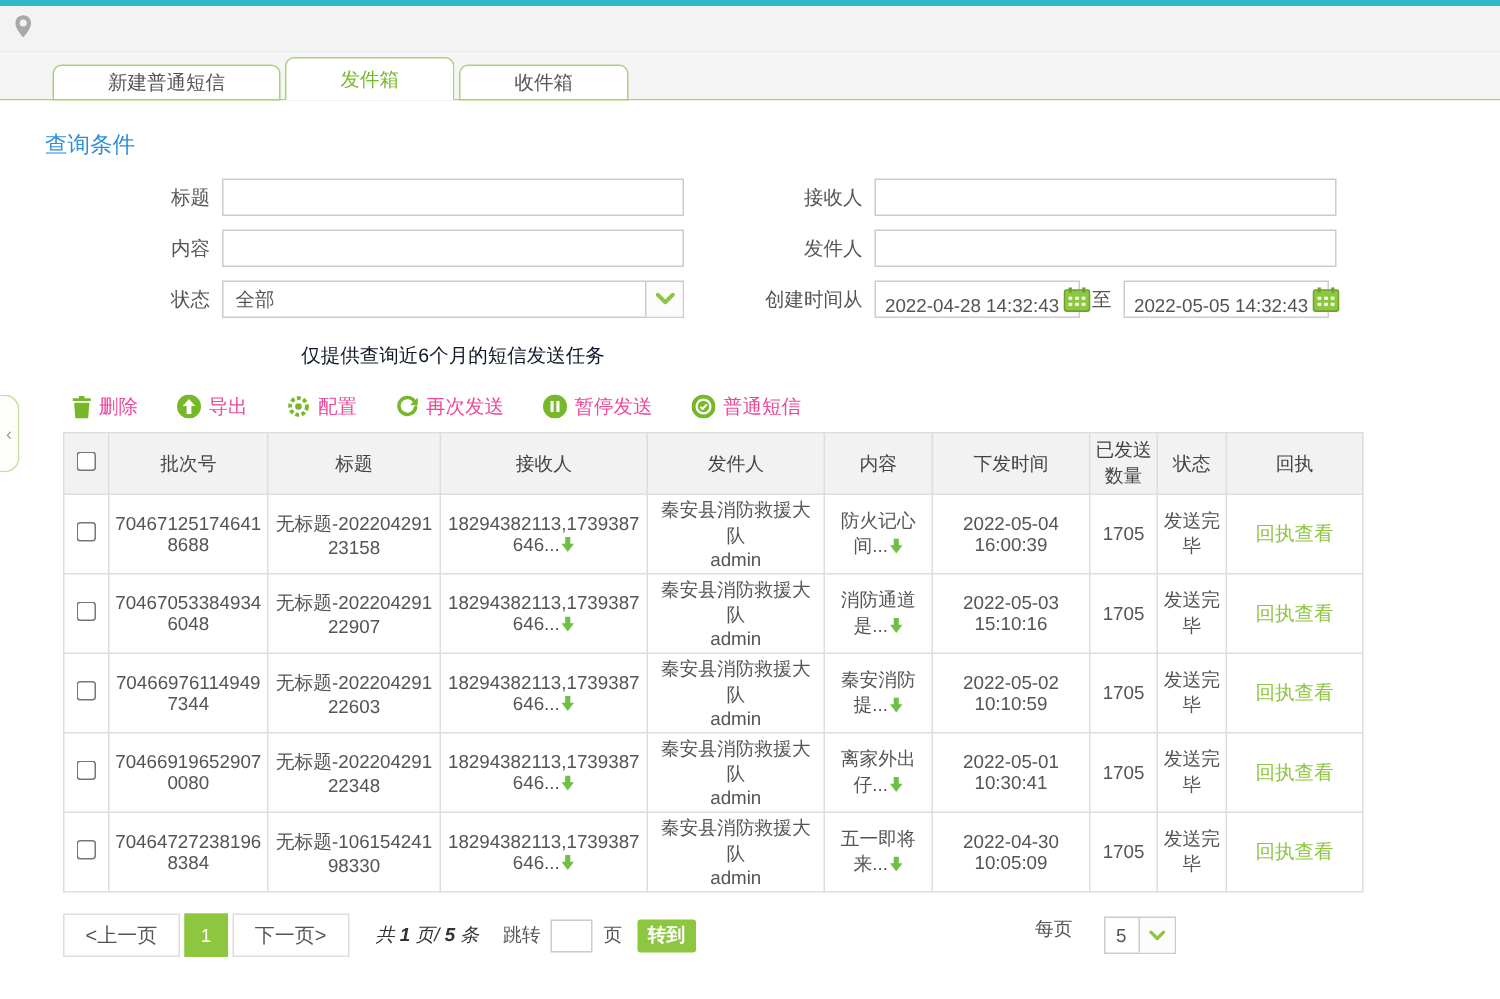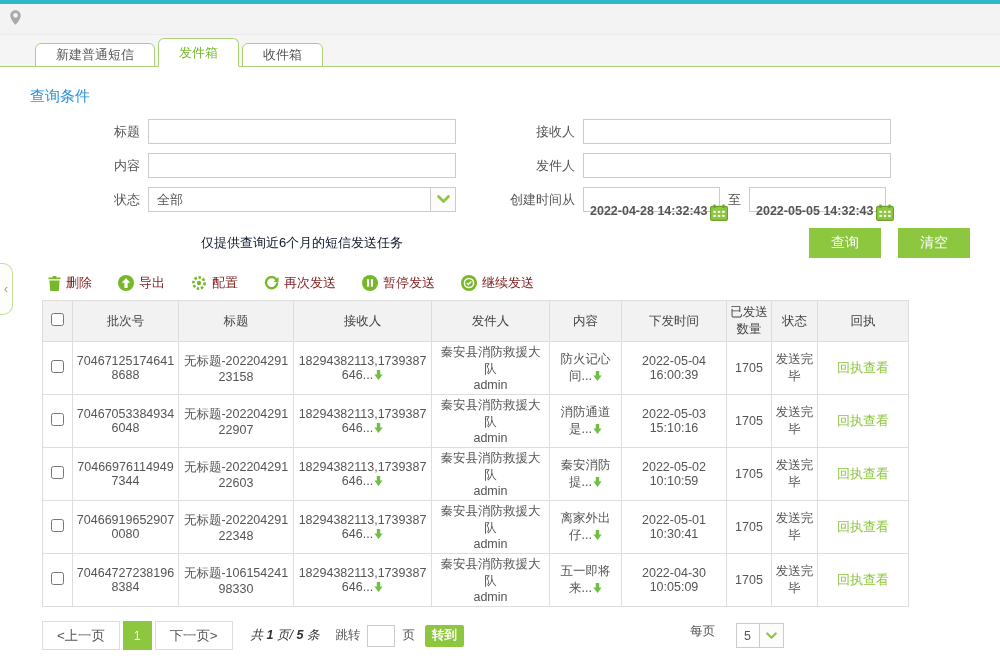--- a/index.html
+++ b/index.html
@@ -12,21 +12,21 @@
   .crumb-bar {
     height:31px; background:#f3f3f3; border-bottom:1px solid #ebebeb;
     display:flex; align-items:center; gap:6px; padding-left:10px; color:#666; font-size:12.5px;
   }
   .tabstrip {
     height:32px; background:#f5f5f5; border-bottom:1px solid #aad178;
     display:flex; align-items:flex-end; padding-left:35px;
   }
   .tab {
     background:#fff; border:1px solid #aad178; border-radius:6px 6px 0 0;
-    height:24px; line-height:22px; padding:0 20px; font-size:13px; color:#555;
+    height:24px; line-height:22px; padding:0 36px; font-size:13px; color:#555;
     margin-right:3px; margin-bottom:-1px; cursor:pointer;
   }
   .tab.active {
     height:29px; line-height:27px; color:#76b82a; border-bottom:1px solid #fff;
   }
   .content { padding:20px 30px 0 30px; background:#fff; }
   .section-title { color:#2b90d9; font-size:15px; margin-bottom:13px; }
   .form-grid {
     display:grid; grid-template-columns:118px 308px 127px 308px;
     row-gap:9px; align-items:center;
@@ -39,34 +39,34 @@
   .select-box { position:relative; height:25px; border:1px solid #ccc; background:#fff; cursor:pointer; }
   .select-box .val { line-height:23px; padding-left:8px; font-size:13px; display:block; }
   .chev-box {
     position:absolute; right:0; top:0; width:25px; height:100%;
     border-left:1px solid #ccc; display:flex; align-items:center; justify-content:center;
     background:#fcfcfc;
   }
   .dates { display:flex; align-items:center; gap:8px; }
   .date-box {
     width:137px; height:25px; border:1px solid #ccc; background:#fff;
-    display:flex; align-items:flex-start; padding:16px 3px 0 6px; gap:3px; cursor:pointer;font-weight:bold;
+    display:flex; align-items:flex-end; padding:16px 3px 0 6px; gap:3px; cursor:pointer;
   }
   .date-box .dval { font-size:12.5px; color:#555; white-space:nowrap; }
   .to-label { font-size:13px; color:#555; }
   .notice-row { display:flex; align-items:center; margin-top:16px; }
   .notice-spacer { width:118px; }
   .notice { width:308px; text-align:center; color:#0f172a; font-size:13px; }
   .btns { margin-left:auto; display:flex; gap:17px; }
   .btn-green {
     background:#8dc63f; color:#fff; border:none; height:30px; font-size:14px;
     font-family:inherit; cursor:pointer; padding:0 22px;
   }
   .toolbar { margin:16px 0 8px 18px; display:flex; gap:26px; align-items:center; }
-  .tool { display:flex; align-items:center; gap:5px; color:#7f1d1d; font-size:13px; cursor:pointer; }
+  .tool { display:flex; align-items:center; gap:5px; color:#ec4899; font-size:13px; cursor:pointer; }
   .tool svg { display:block; }
   table.grid {
     border-collapse:collapse; table-layout:fixed; width:866px; margin-left:12px;
   }
   .grid th, .grid td {
     border:1px solid #ddd; text-align:center; vertical-align:middle;
     font-weight:normal; padding:2px 3px; font-size:12.5px;
   }
   .grid th { background:#f2f2f2; height:41px; color:#444; }
   .grid td { height:44px; background:#fff; color:#555; }
@@ -186,24 +186,20 @@
               </g>
             </svg>
         </span>
       </div>
     </div>
   </div>
 
   <div class="notice-row">
     <div class="notice-spacer"></div>
     <div class="notice">仅提供查询近6个月的短信发送任务</div>
-    <div class="btns">
-      <button class="btn-green">查询</button>
-      <button class="btn-green">清空</button>
-    </div>
   </div>
 
   <div class="toolbar">
     <div class="tool">
       <span>
           <svg width="13" height="15" viewBox="0 0 14 16">
             <path fill="#76b82a" d="M5 0h4v1.5h4.5v2H.5v-2H5V0zM1.5 4.8h11L11.6 16H2.4L1.5 4.8z"></path>
           </svg>
         </span>
       <span>删除</span>
@@ -246,21 +242,21 @@
       <span>暂停发送</span>
     </div>
     <div class="tool">
       <span>
           <svg width="16" height="16" viewBox="0 0 16 16">
             <circle cx="8" cy="8" r="8" fill="#76b82a"></circle>
             <circle cx="8" cy="8" r="4.6" fill="none" stroke="#fff" stroke-width="1.5"></circle>
             <path d="M5.9 8.1l1.5 1.5 2.8-3" stroke="#fff" stroke-width="1.4" fill="none"></path>
           </svg>
         </span>
-      <span>继续发送</span>
+      <span>普通短信</span>
     </div>
   </div>
 
   <table class="grid">
     <colgroup>
       <col style="width:30px">
         <col style="width:106px">
         <col style="width:115px">
         <col style="width:138px">
         <col style="width:118px">

